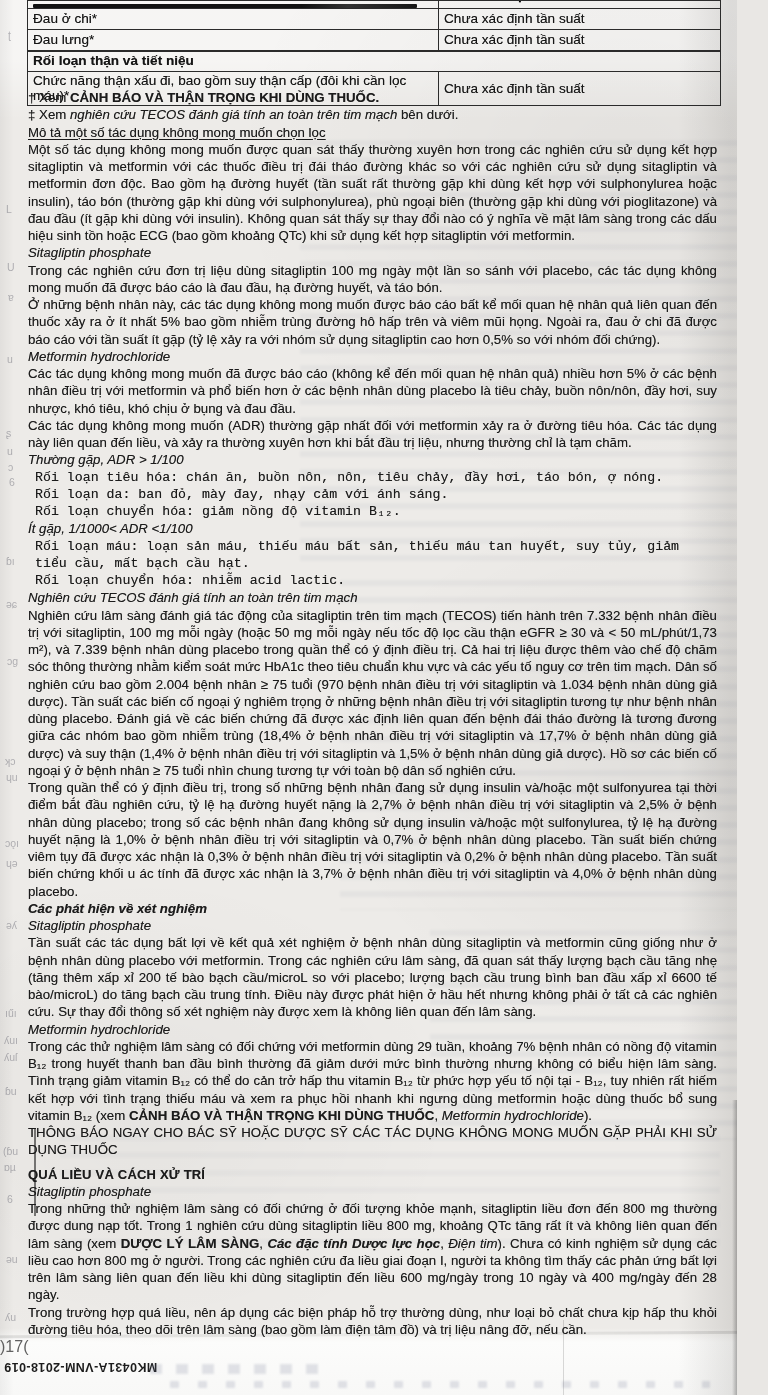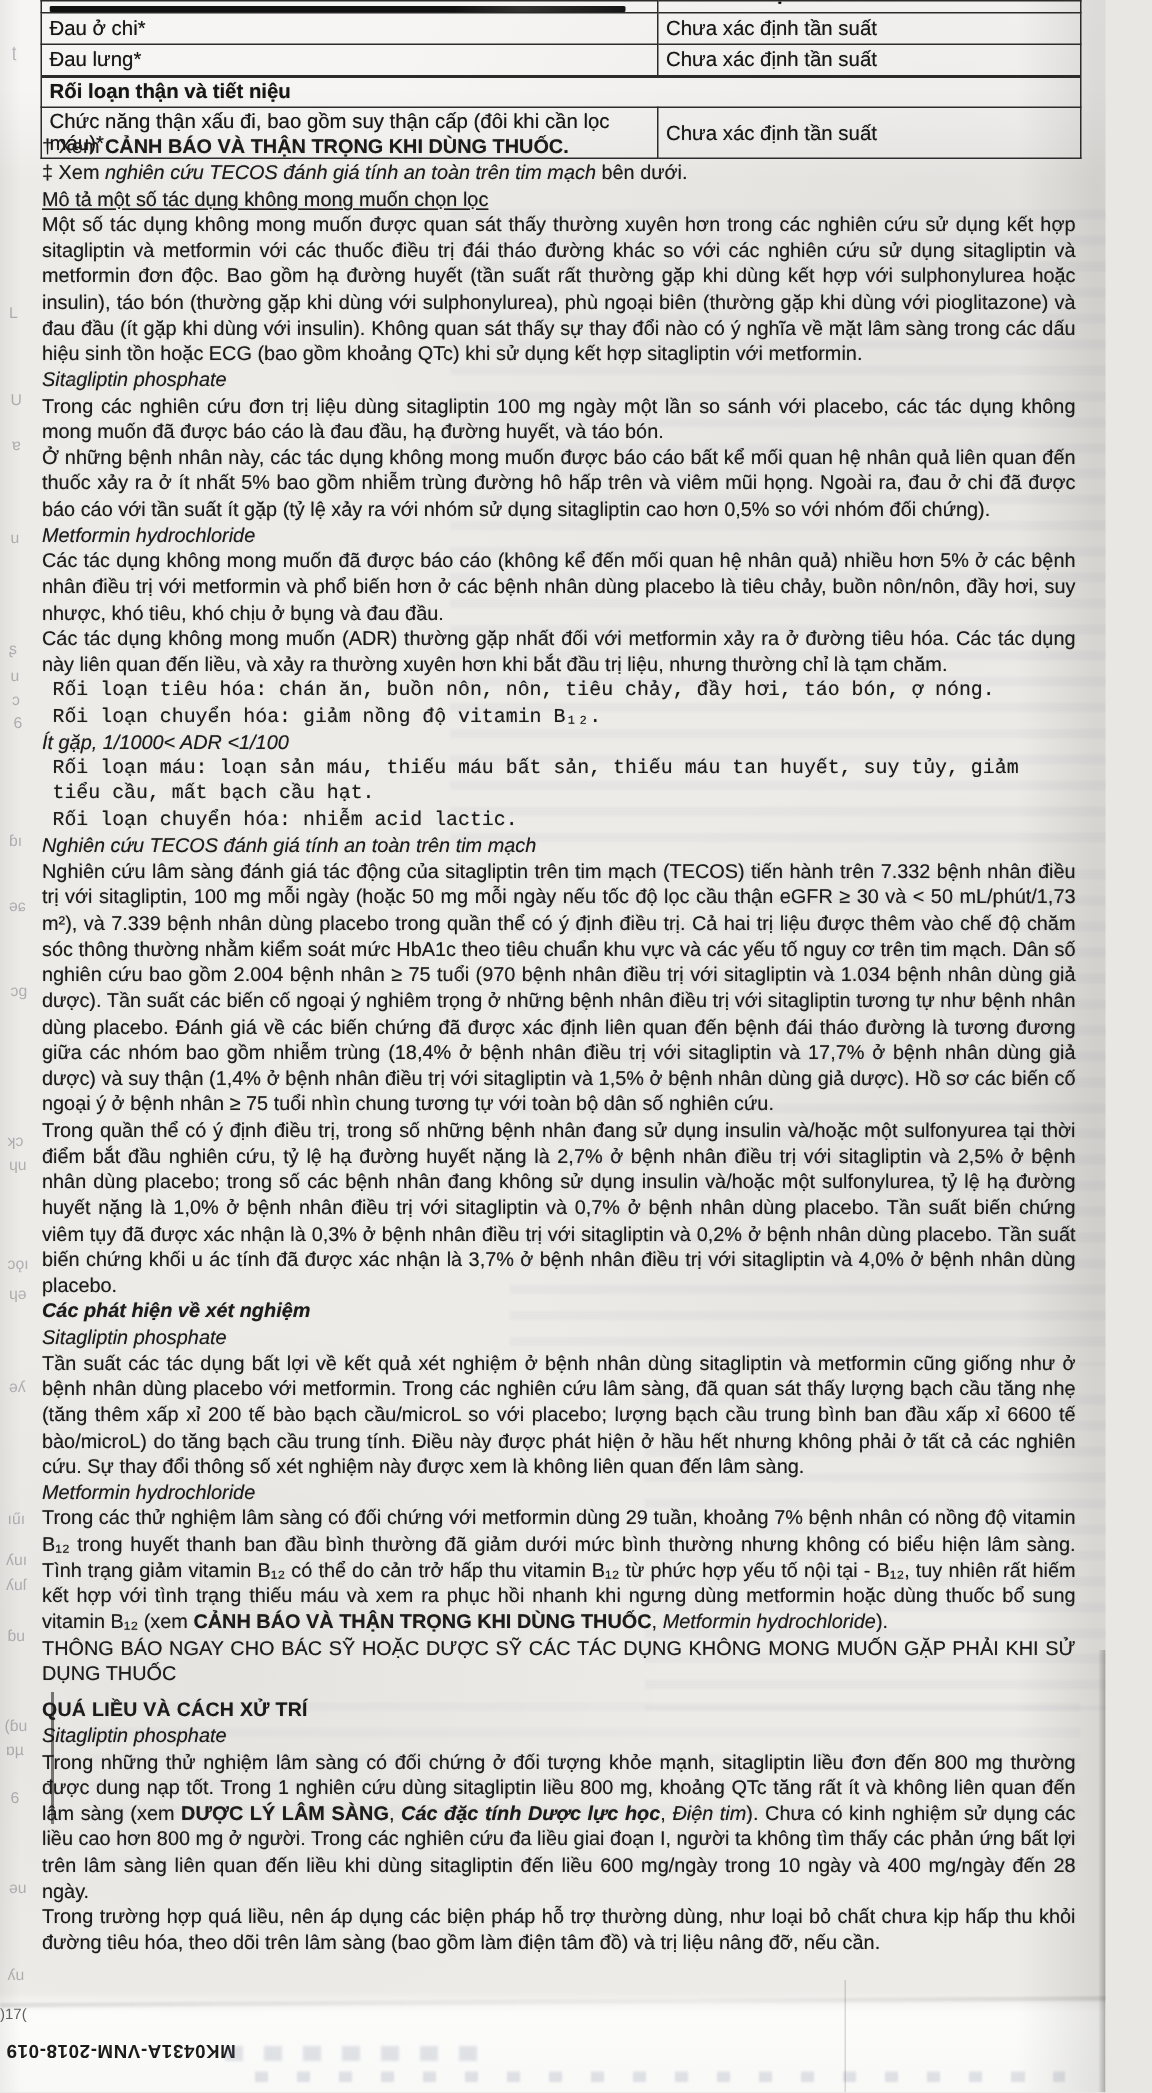--- a/index.html
+++ b/index.html
@@ -51,21 +51,21 @@
   .tl.li{padding-left:7px;font-family:Liberation Mono, monospace;}
   .tl.hu span{text-decoration:underline;text-underline-offset:2px;}
   .tl.hb{margin-top:7px;font-size:13px;letter-spacing:0.2px;}
   .fb{font-weight:bold;}
   .fi{font-style:italic;}
 
   
   .frag{position:absolute;color:#7b7b84;opacity:.55;font-size:10.5px;line-height:10px;filter:blur(0.3px);}
   .footer-code{position:absolute;left:4px;top:1360px;transform:rotate(180deg);transform-origin:center;
     font-weight:bold;font-size:12.5px;letter-spacing:0.4px;color:#1c1c1c;white-space:nowrap;}
-  .footer-frag{position:absolute;left:0px;top:1338px;font-size:10px;color:#3a3a3a;opacity:.8;}
+  .footer-frag{position:absolute;left:0px;top:1338px;font-size:16px;color:#3a3a3a;opacity:.8;}
   .footer-ghost{position:absolute;left:150px;top:1364px;width:180px;height:10px;opacity:.5;filter:blur(1px);
     background:repeating-linear-gradient(90deg,rgba(100,108,138,0.35) 0 12px,transparent 12px 26px);}
   .bottom-ghost{position:absolute;left:170px;top:1381px;width:540px;height:7px;opacity:.55;filter:blur(0.8px);
     background:repeating-linear-gradient(90deg,rgba(90,100,130,0.30) 0 9px,transparent 9px 28px);}
 </style>
 </head>
 <body>
 
 <div class="page">
 
@@ -115,21 +115,23 @@
       <p class="tl fn"><span>† Xem </span><span class="fb">CẢNH BÁO VÀ THẬN TRỌNG KHI DÙNG THUỐC.</span></p>
       <p class="tl fn"><span>‡ Xem </span><span class="fi">nghiên cứu TECOS đánh giá tính an toàn trên tim mạch</span><span> bên dưới.</span></p>
       <p class="tl hu"><span>Mô tả một số tác dụng không mong muốn chọn lọc</span></p>
       <p class="tl p"><span>Một số tác dụng không mong muốn được quan sát thấy thường xuyên hơn trong các nghiên cứu sử dụng kết hợp sitagliptin và metformin với các thuốc điều trị đái tháo đường khác so với các nghiên cứu sử dụng sitagliptin và metformin đơn độc. Bao gồm hạ đường huyết (tần suất rất thường gặp khi dùng kết hợp với sulphonylurea hoặc insulin), táo bón (thường gặp khi dùng với sulphonylurea), phù ngoại biên (thường gặp khi dùng với pioglitazone) và đau đầu (ít gặp khi dùng với insulin). Không quan sát thấy sự thay đổi nào có ý nghĩa về mặt lâm sàng trong các dấu hiệu sinh tồn hoặc ECG (bao gồm khoảng QTc) khi sử dụng kết hợp sitagliptin với metformin.</span></p>
       <p class="tl hi"><span class="fi">Sitagliptin phosphate</span></p>
       <p class="tl p"><span>Trong các nghiên cứu đơn trị liệu dùng sitagliptin 100 mg ngày một lần so sánh với placebo, các tác dụng không mong muốn đã được báo cáo là đau đầu, hạ đường huyết, và táo bón.</span></p>
       <p class="tl p"><span>Ở những bệnh nhân này, các tác dụng không mong muốn được báo cáo bất kể mối quan hệ nhân quả liên quan đến thuốc xảy ra ở ít nhất 5% bao gồm nhiễm trùng đường hô hấp trên và viêm mũi họng. Ngoài ra, đau ở chi đã được báo cáo với tần suất ít gặp (tỷ lệ xảy ra với nhóm sử dụng sitagliptin cao hơn 0,5% so với nhóm đối chứng).</span></p>
       <p class="tl hi"><span class="fi">Metformin hydrochloride</span></p>
       <p class="tl p"><span>Các tác dụng không mong muốn đã được báo cáo (không kể đến mối quan hệ nhân quả) nhiều hơn 5% ở các bệnh nhân điều trị với metformin và phổ biến hơn ở các bệnh nhân dùng placebo là tiêu chảy, buồn nôn/nôn, đầy hơi, suy nhược, khó tiêu, khó chịu ở bụng và đau đầu.</span></p>
       <p class="tl p"><span>Các tác dụng không mong muốn (ADR) thường gặp nhất đối với metformin xảy ra ở đường tiêu hóa. Các tác dụng này liên quan đến liều, và xảy ra thường xuyên hơn khi bắt đầu trị liệu, nhưng thường chỉ là tạm chăm.</span></p>
+      <p class="tl hi"><span class="fi">Thường gặp, ADR &gt; 1/100</span></p>
       <p class="tl li"><span>Rối loạn tiêu hóa: chán ăn, buồn nôn, nôn, tiêu chảy, đầy hơi, táo bón, ợ nóng.</span></p>
+      <p class="tl li"><span>Rối loạn da: ban đỏ, mày đay, nhạy cảm với ánh sáng.</span></p>
       <p class="tl li"><span>Rối loạn chuyển hóa: giảm nồng độ vitamin B₁₂.</span></p>
       <p class="tl hi"><span class="fi">Ít gặp, 1/1000&lt; ADR &lt;1/100</span></p>
       <p class="tl li"><span>Rối loạn máu: loạn sản máu, thiếu máu bất sản, thiếu máu tan huyết, suy tủy, giảm tiểu cầu, mất bạch cầu hạt.</span></p>
       <p class="tl li"><span>Rối loạn chuyển hóa: nhiễm acid lactic.</span></p>
       <p class="tl hi"><span class="fi">Nghiên cứu TECOS đánh giá tính an toàn trên tim mạch</span></p>
       <p class="tl p"><span>Nghiên cứu lâm sàng đánh giá tác động của sitagliptin trên tim mạch (TECOS) tiến hành trên 7.332 bệnh nhân điều trị với sitagliptin, 100 mg mỗi ngày (hoặc 50 mg mỗi ngày nếu tốc độ lọc cầu thận eGFR ≥ 30 và &lt; 50 mL/phút/1,73 m²), và 7.339 bệnh nhân dùng placebo trong quần thể có ý định điều trị. Cả hai trị liệu được thêm vào chế độ chăm sóc thông thường nhằm kiểm soát mức HbA1c theo tiêu chuẩn khu vực và các yếu tố nguy cơ trên tim mạch. Dân số nghiên cứu bao gồm 2.004 bệnh nhân ≥ 75 tuổi (970 bệnh nhân điều trị với sitagliptin và 1.034 bệnh nhân dùng giả dược). Tần suất các biến cố ngoại ý nghiêm trọng ở những bệnh nhân điều trị với sitagliptin tương tự như bệnh nhân dùng placebo. Đánh giá về các biến chứng đã được xác định liên quan đến bệnh đái tháo đường là tương đương giữa các nhóm bao gồm nhiễm trùng (18,4% ở bệnh nhân điều trị với sitagliptin và 17,7% ở bệnh nhân dùng giả dược) và suy thận (1,4% ở bệnh nhân điều trị với sitagliptin và 1,5% ở bệnh nhân dùng giả dược). Hồ sơ các biến cố ngoại ý ở bệnh nhân ≥ 75 tuổi nhìn chung tương tự với toàn bộ dân số nghiên cứu.</span></p>
       <p class="tl p"><span>Trong quần thể có ý định điều trị, trong số những bệnh nhân đang sử dụng insulin và/hoặc một sulfonyurea tại thời điểm bắt đầu nghiên cứu, tỷ lệ hạ đường huyết nặng là 2,7% ở bệnh nhân điều trị với sitagliptin và 2,5% ở bệnh nhân dùng placebo; trong số các bệnh nhân đang không sử dụng insulin và/hoặc một sulfonylurea, tỷ lệ hạ đường huyết nặng là 1,0% ở bệnh nhân điều trị với sitagliptin và 0,7% ở bệnh nhân dùng placebo. Tần suất biến chứng viêm tụy đã được xác nhận là 0,3% ở bệnh nhân điều trị với sitagliptin và 0,2% ở bệnh nhân dùng placebo. Tần suất biến chứng khối u ác tính đã được xác nhận là 3,7% ở bệnh nhân điều trị với sitagliptin và 4,0% ở bệnh nhân dùng placebo.</span></p>
       <p class="tl hbi"><span class="fb fi">Các phát hiện về xét nghiệm</span></p>
       <p class="tl hi"><span class="fi">Sitagliptin phosphate</span></p>
       <p class="tl p"><span>Tần suất các tác dụng bất lợi về kết quả xét nghiệm ở bệnh nhân dùng sitagliptin và metformin cũng giống như ở bệnh nhân dùng placebo với metformin. Trong các nghiên cứu lâm sàng, đã quan sát thấy lượng bạch cầu tăng nhẹ (tăng thêm xấp xỉ 200 tế bào bạch cầu/microL so với placebo; lượng bạch cầu trung bình ban đầu xấp xỉ 6600 tế bào/microL) do tăng bạch cầu trung tính. Điều này được phát hiện ở hầu hết nhưng không phải ở tất cả các nghiên cứu. Sự thay đổi thông số xét nghiệm này được xem là không liên quan đến lâm sàng.</span></p>

